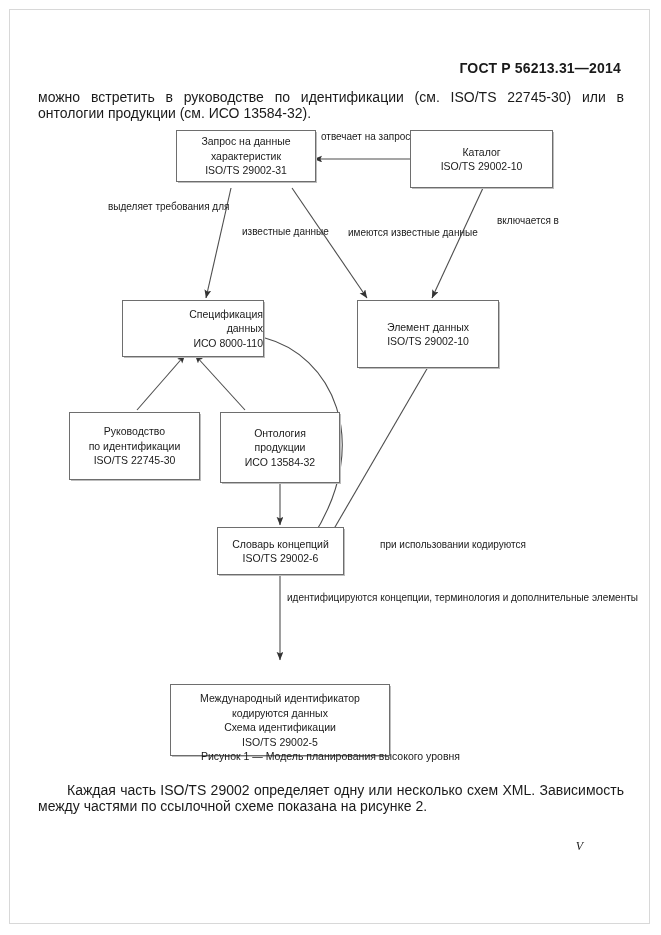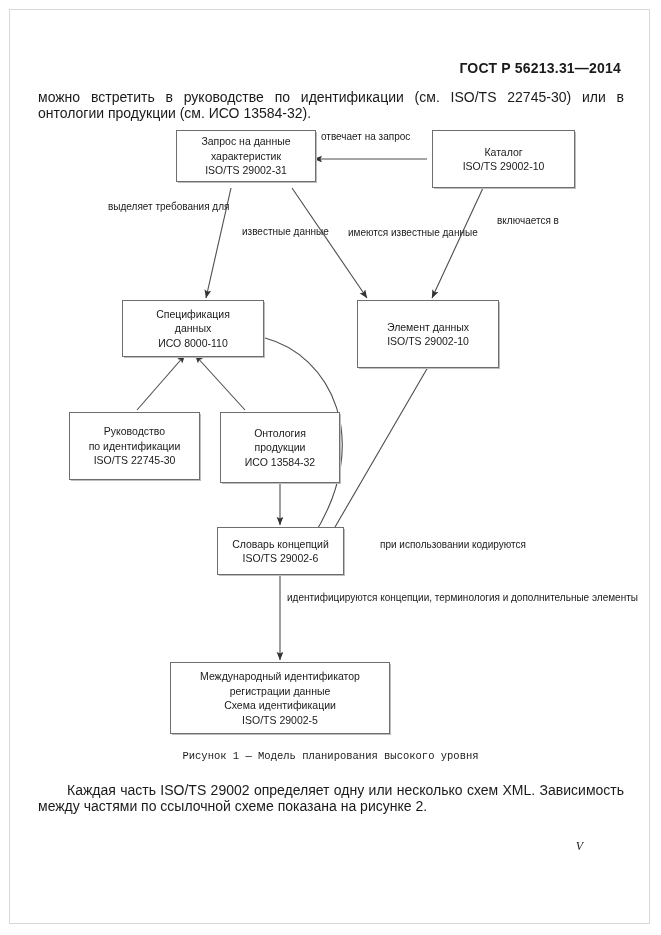--- a/index.html
+++ b/index.html
@@ -56,21 +56,20 @@
     width: 586px;
     text-indent: 29px;
   }
   .figure-caption {
     position: absolute;
     left: 0;
     top: 750px;
     width: 661px;
     text-align: center;
     font-size: 10.5px;
-    font-family: Liberation Mono, monospace;
   }
   .page-number {
     position: absolute;
     right: 78px;
     top: 839px;
     font-size: 12px;
     font-style: italic;
     font-family: "Liberation Serif", serif;
   }
 
@@ -153,26 +152,26 @@
 
       <line x1="250" y1="455" x2="250" y2="540" stroke="#4d4d4d" stroke-width="1.1" marker-end="url(#arrow)"></line>
     </svg>
 
     <div class="node" style="left:146px; top:10px; width:140px; height:52px;">
       <span>Запрос на данные</span>
       <span>характеристик</span>
       <span>ISO/TS 29002-31</span>
     </div>
 
-    <div class="node" style="left:402px; top:10px; width:143px; height:58px;">
+    <div class="node" style="left:380px; top:10px; width:143px; height:58px;">
       <span>Каталог</span>
       <span>ISO/TS 29002-10</span>
     </div>
 
-    <div class="node" style="left:92px; top:180px; width:142px; height:57px;">
+    <div class="node" style="left:92px; top:180px; width:142px; height:57px;align-items:flex-end;">
       <span>Спецификация</span>
       <span>данных</span>
       <span>ИСО 8000-110</span>
     </div>
 
     <div class="node" style="left:327px; top:180px; width:142px; height:68px;">
       <span>Элемент данных</span>
       <span>ISO/TS 29002-10</span>
     </div>
 
@@ -186,23 +185,23 @@
       <span>Онтология</span>
       <span>продукции</span>
       <span>ИСО 13584-32</span>
     </div>
 
     <div class="node" style="left:187px; top:407px; width:127px; height:48px;">
       <span>Словарь концепций</span>
       <span>ISO/TS 29002-6</span>
     </div>
 
-    <div class="node" style="left:140px; top:542px; width:220px; height:72px;">
+    <div class="node" style="left:140px; top:564px; width:220px; height:72px;">
       <span>Международный идентификатор</span>
-      <span>регистрации данные</span>
+      <span>кодируются данных</span>
       <span>Схема идентификации</span>
       <span>ISO/TS 29002-5</span>
     </div>
 
     <div class="edge-label left" style="left:291px; top:10px;">
       <span>отвечает на запрос</span>
     </div>
 
     <div class="edge-label center" style="left:78px; top:80px; width:120px;">
       <span>выделяет</span>

